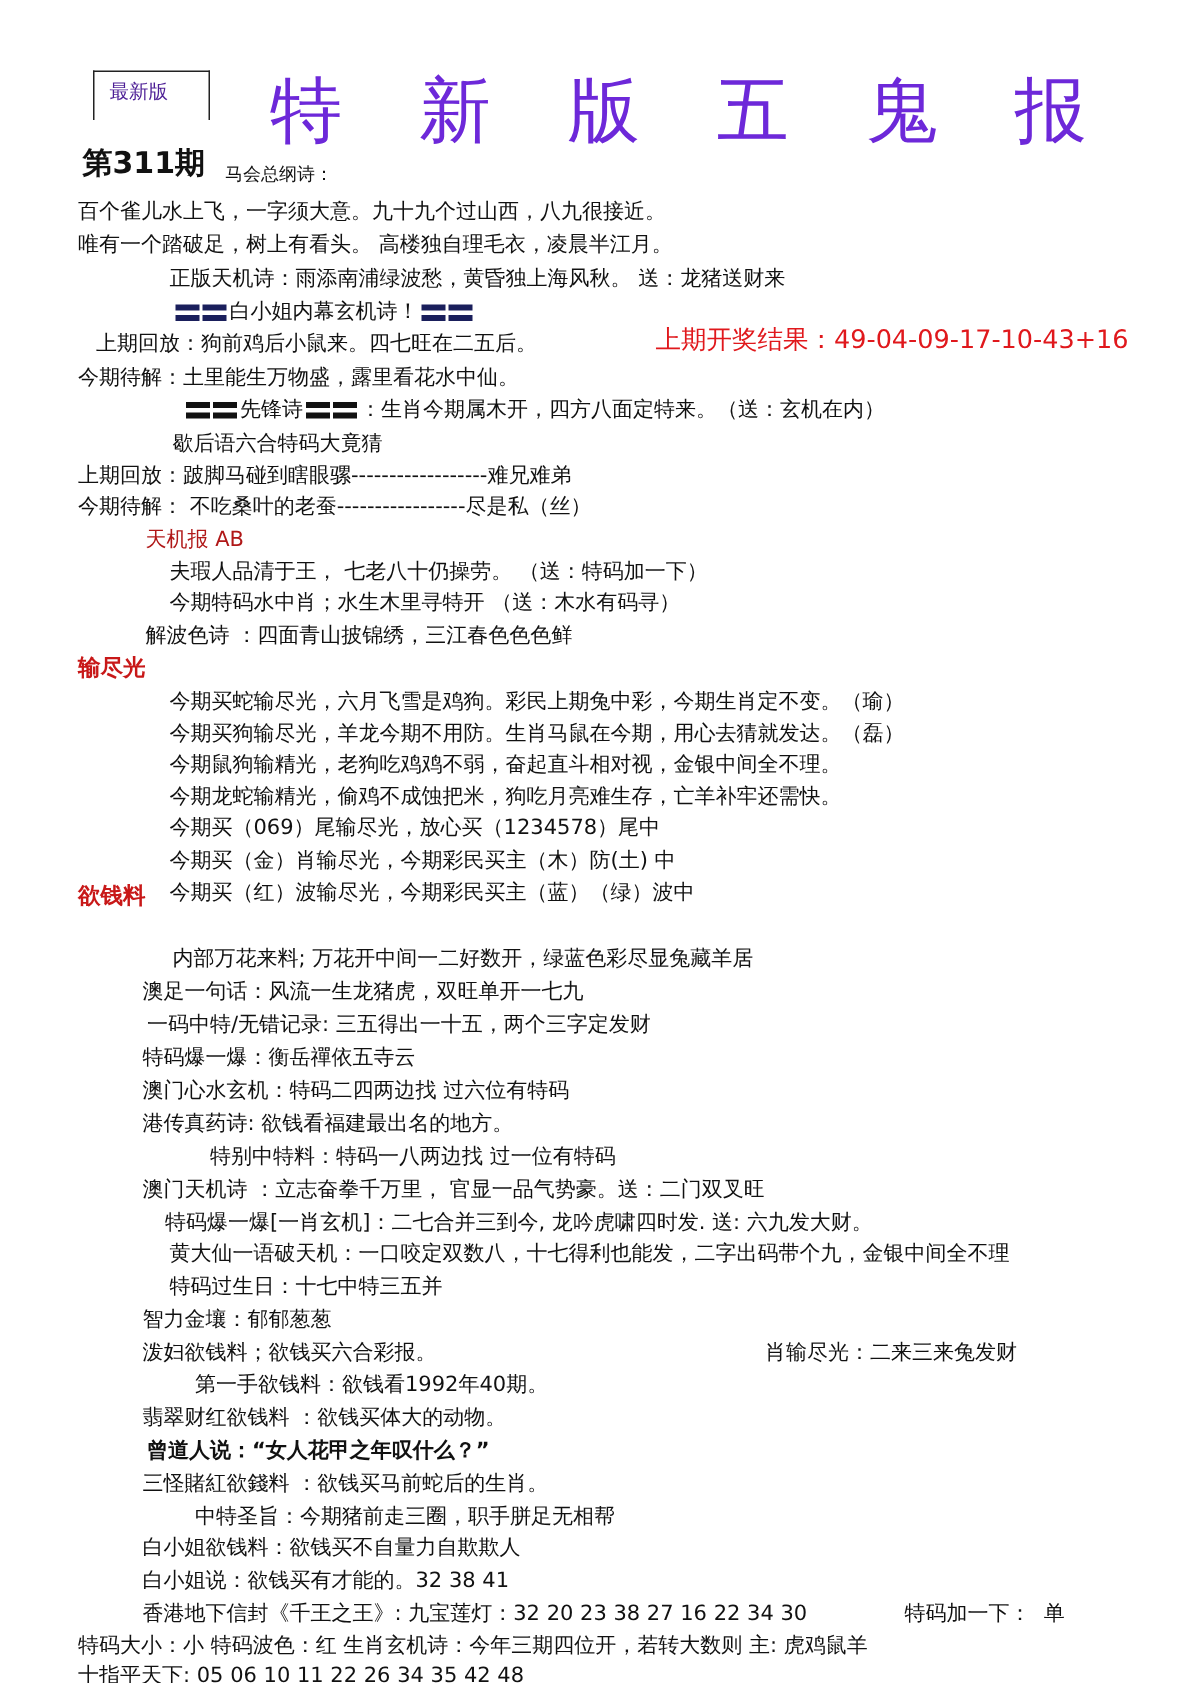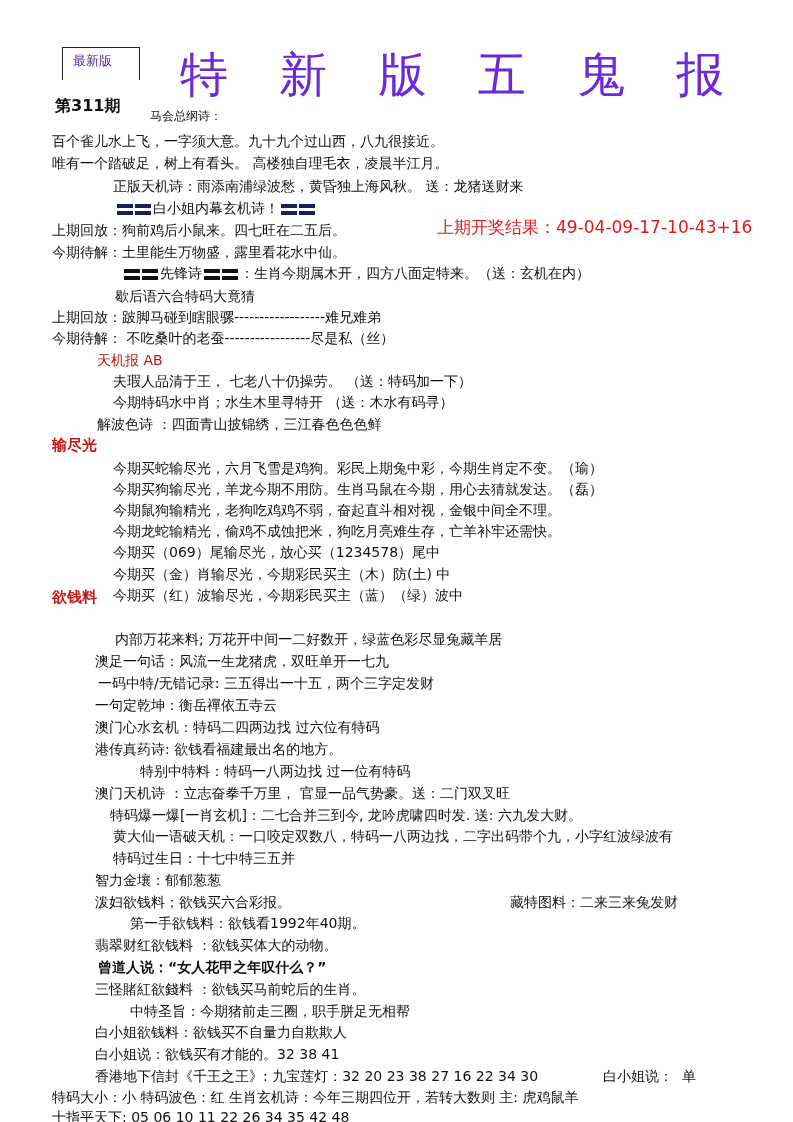--- a/index.html
+++ b/index.html
@@ -12,21 +12,21 @@
   .badge-box {
     position: absolute; left: 62px; top: 47px; width: 78px; height: 33px;
     border: 1px solid #222; border-bottom: none; box-sizing: border-box;
   }
   .badge-text { position: absolute; left: 10px; top: 4px; font-size: 13px; color: #4c1d95; }
   .title {
     position: absolute; left: 180px; top: 50px; font-size: 48px; color: #6d28d9;
     letter-spacing: 18px; font-family: "DejaVu Serif", "Liberation Serif", serif;
     line-height: 1; white-space: nowrap;
   }
-  .issue { position: absolute; left: 55px; top: 98px; font-size: 16px; font-weight: bold; color: #111; line-height: 1; white-space: nowrap; }
+  .issue { position: absolute; left: 55px; top: 98px; font-size: 20px; font-weight: bold; color: #111; line-height: 1; white-space: nowrap; }
   .sub-label { font-size: 12px; }
   .dark-red { color: #b01818; }
   .section-heading { font-weight: bold; font-size: 15px; color: #c81818; }
   .result { font-size: 17px; color: #e0181c; }
   .bars { display: inline-flex; gap: 2px; vertical-align: middle; margin: 0 2px; }
   .bar-block { display: inline-block; width: 16px; height: 11px; position: relative; }
   .bar-block::before, .bar-block::after {
     content: ""; position: absolute; left: 0; right: 0; height: 4px;
   }
   .bar-block::before { top: 0; }
@@ -51,21 +51,21 @@
 <div class="abs" style="left:115px; top:201px;">
   <span class="bars">
     <span class="bar-block bar-navy"></span>
       <span class="bar-block bar-navy"></span>
   </span><span>白小姐内幕玄机诗！</span><span class="bars">
     <span class="bar-block bar-navy"></span>
       <span class="bar-block bar-navy"></span>
   </span>
 </div>
 
-<div class="abs" style="left:52px; top:223px;">上期回放：狗前鸡后小鼠来。四七旺在二五后。</div>
+<div class="abs" style="left:64px; top:223px;font-family:Liberation Mono, monospace;">上期回放：狗前鸡后小鼠来。四七旺在二五后。</div>
 <div class="abs result" style="left:437px; top:219px;">
   <span>上期开奖结果：</span><span>49-04-09-17-10-43+16</span>
 </div>
 <div class="abs" style="left:52px; top:245px;">今期待解：土里能生万物盛，露里看花水中仙。</div>
 
 <div class="abs" style="left:122px; top:266px;">
   <span class="bars">
     <span class="bar-block bar-black"></span>
       <span class="bar-block bar-black"></span>
   </span><span>先锋诗</span><span class="bars">
@@ -90,38 +90,38 @@
 <div class="abs" style="left:113px; top:524px;">今期龙蛇输精光，偷鸡不成蚀把米，狗吃月亮难生存，亡羊补牢还需快。</div>
 <div class="abs" style="left:113px; top:545px;">今期买（069）尾输尽光，放心买（1234578）尾中</div>
 <div class="abs" style="left:113px; top:567px;">今期买（金）肖输尽光，今期彩民买主（木）防(土) 中</div>
 <div class="abs" style="left:113px; top:588px;">今期买（红）波输尽光，今期彩民买主（蓝）（绿）波中</div>
 
 <div class="abs section-heading" style="left:52px; top:590px;">欲钱料</div>
 <div id="yq-container">
     <div class="abs" style="left: 115px; top: 632px;">内部万花来料; 万花开中间一二好数开，绿蓝色彩尽显兔藏羊居</div>
     <div class="abs" style="left: 95px; top: 654px;">澳足一句话：风流一生龙猪虎，双旺单开一七九</div>
     <div class="abs" style="left: 98px; top: 676px;">一码中特/无错记录: 三五得出一十五，两个三字定发财</div>
-    <div class="abs" style="left: 95px; top: 698px;">一句定乾坤：衡岳禪依五寺云</div>
+    <div class="abs" style="left: 95px; top: 698px;">特码爆一爆：衡岳禪依五寺云</div>
     <div class="abs" style="left: 95px; top: 720px;">澳门心水玄机：特码二四两边找   过六位有特码</div>
     <div class="abs" style="left: 95px; top: 742px;">港传真药诗:   欲钱看福建最出名的地方。</div>
     <div class="abs" style="left: 140px; top: 764px;">特别中特料：特码一八两边找    过一位有特码</div>
     <div class="abs" style="left: 95px; top: 786px;">澳门天机诗 ：立志奋拳千万里，  官显一品气势豪。送：二门双叉旺</div>
     <div class="abs" style="left: 110px; top: 808px;">特码爆一爆[一肖玄机]：二七合并三到今, 龙吟虎啸四时发. 送: 六九发大财。</div>
-    <div class="abs" style="left: 113px; top: 829px;">黄大仙一语破天机：一口咬定双数八，特码一八两边找，二字出码带个九，小字红波绿波有</div>
+    <div class="abs" style="left: 113px; top: 829px;">黄大仙一语破天机：一口咬定双数八，十七得利也能发，二字出码带个九，金银中间全不理</div>
     <div class="abs" style="left: 113px; top: 851px;">特码过生日：十七中特三五并</div>
     <div class="abs" style="left: 95px; top: 873px;">智力金壤：郁郁葱葱</div>
     <div class="abs" style="left: 95px; top: 895px;">泼妇欲钱料；欲钱买六合彩报。</div>
     <div class="abs" style="left: 130px; top: 916px;">第一手欲钱料：欲钱看1992年40期。</div>
     <div class="abs" style="left: 95px; top: 938px;">翡翠财红欲钱料 ：欲钱买体大的动物。</div>
     <div class="abs" style="left: 98px; top: 960px; font-weight: bold;">曾道人说：“女人花甲之年叹什么？”</div>
     <div class="abs" style="left: 95px; top: 982px;">三怪賭紅欲錢料 ：欲钱买马前蛇后的生肖。</div>
     <div class="abs" style="left: 130px; top: 1004px;">中特圣旨：今期猪前走三圈，职手胼足无相帮</div>
     <div class="abs" style="left: 95px; top: 1025px;">白小姐欲钱料：欲钱买不自量力自欺欺人</div>
     <div class="abs" style="left: 95px; top: 1047px;">白小姐说：欲钱买有才能的。32 38 41</div>
   </div>
-<div class="abs" style="left:510px; top:895px;">藏特图料：二来三来兔发财</div>
+<div class="abs" style="left:510px; top:895px;">肖输尽光：二来三来兔发财</div>
 
 <div class="abs" style="left:95px; top:1069px;">香港地下信封《千王之王》: 九宝莲灯：32 20 23 38 27 16 22 34 30</div>
 <div class="abs" style="left:603px; top:1069px;">
-  <span>白小姐说：</span>&nbsp;&nbsp;<span>单</span>
+  <span>特码加一下：</span>&nbsp;&nbsp;<span>单</span>
 </div>
 <div class="abs" style="left:52px; top:1090px;">特码大小：小  特码波色：红 生肖玄机诗：今年三期四位开，若转大数则   主: 虎鸡鼠羊</div>
 <div class="abs" style="left:52px; top:1110px;">十指平天下: 05 06 10 11 22 26 34 35 42 48</div>
 
 </body></html>

